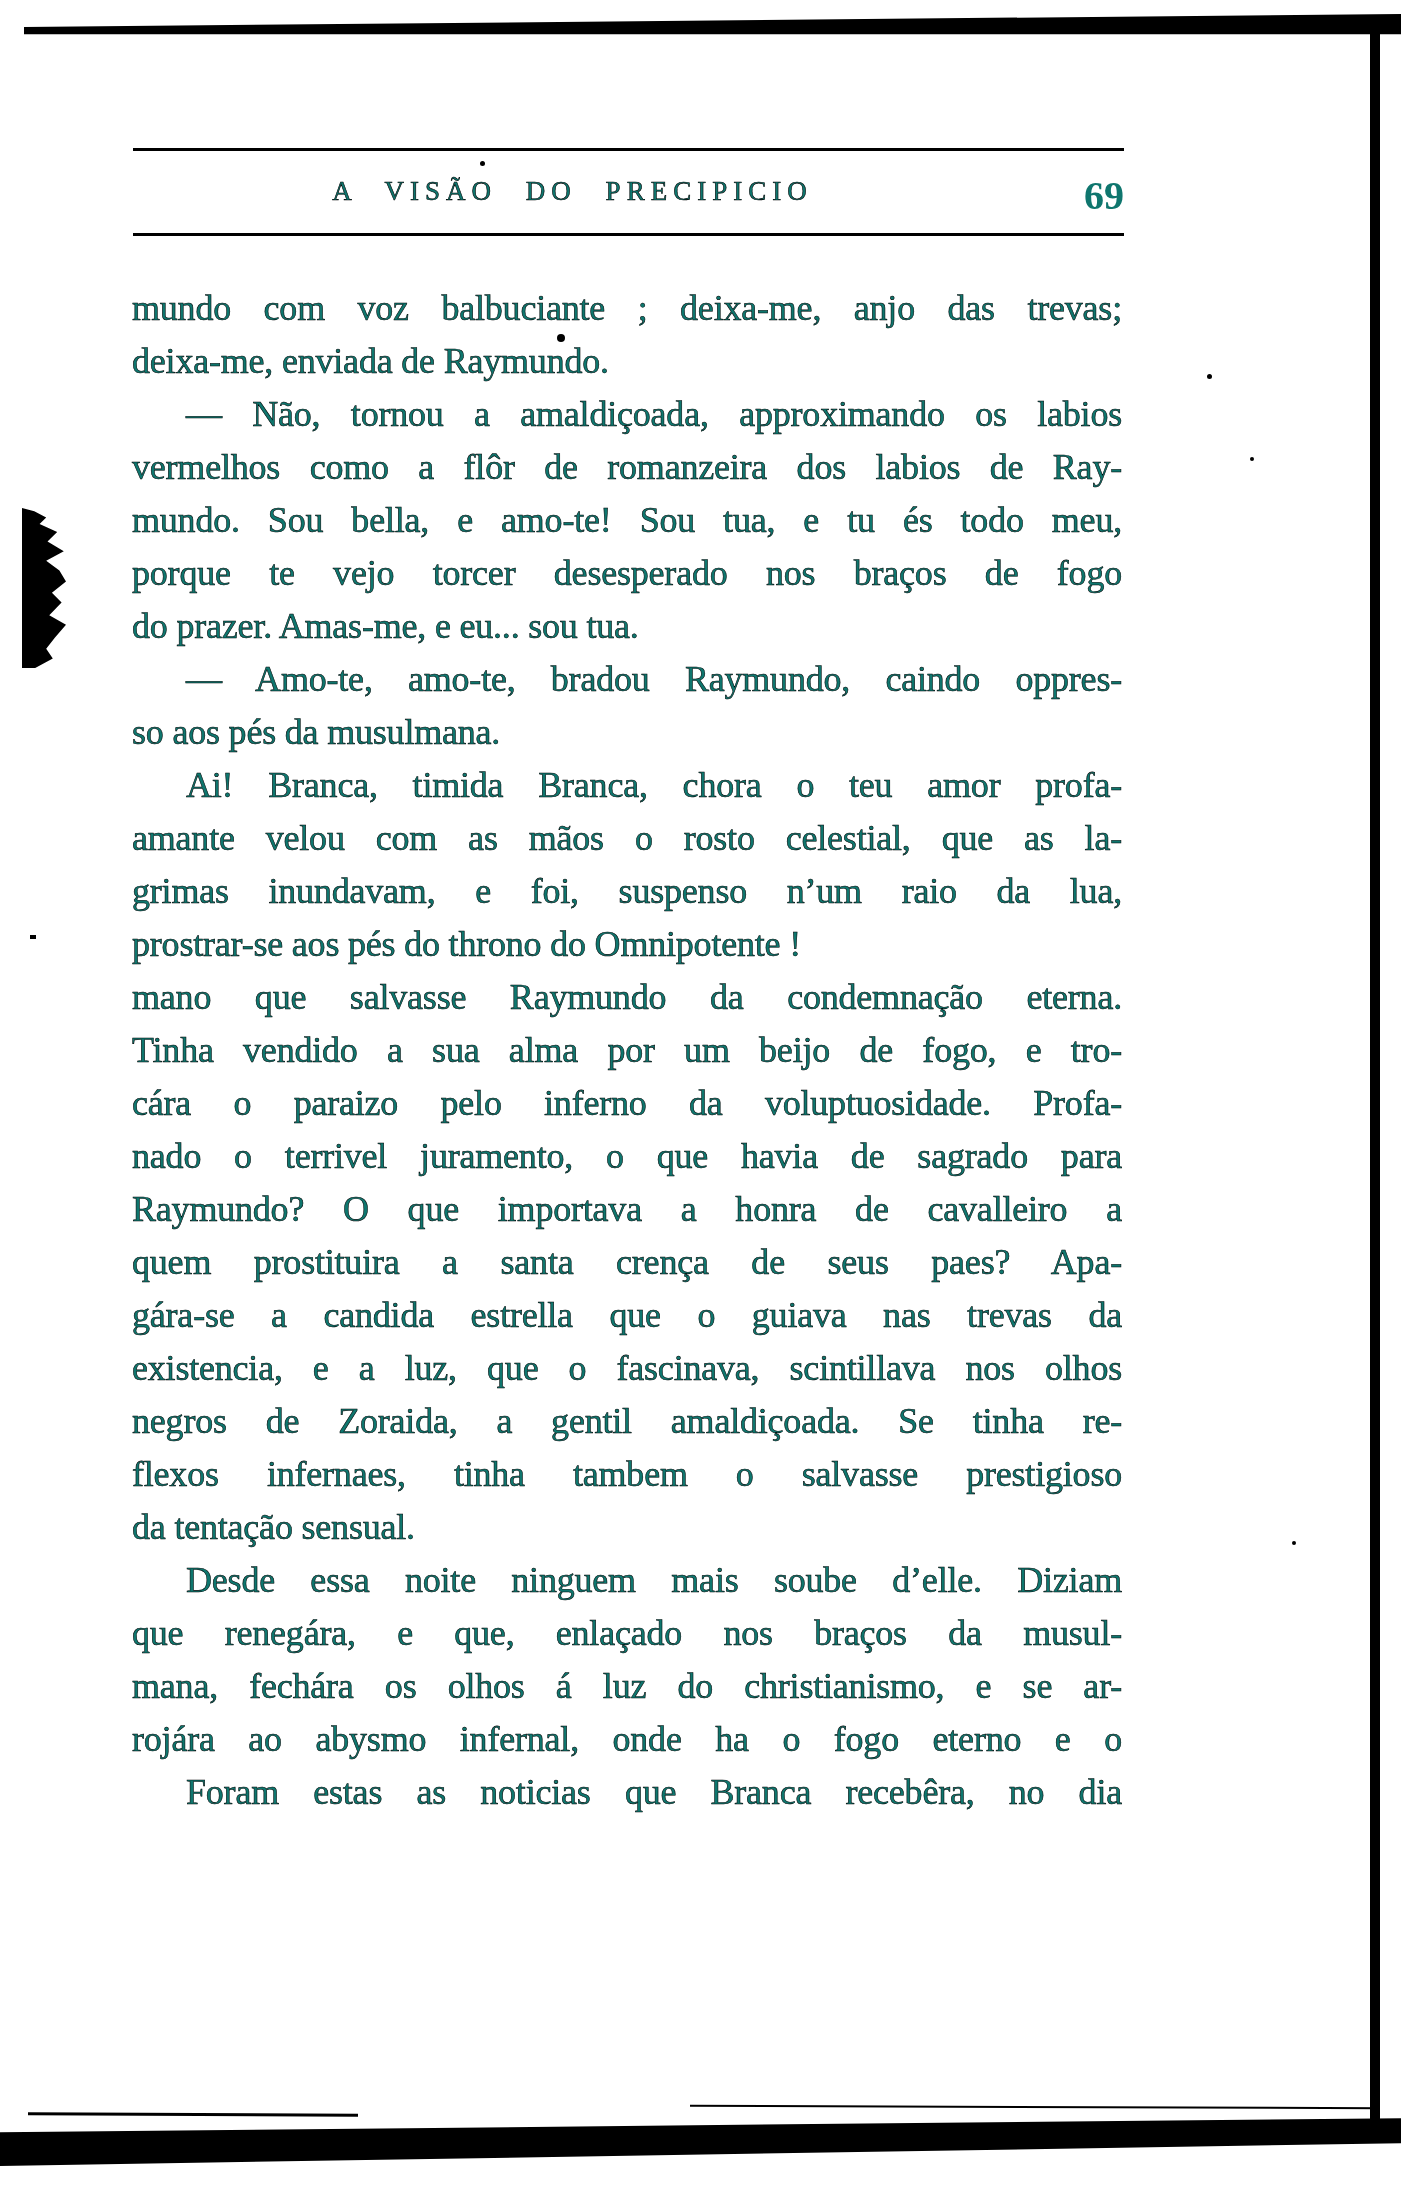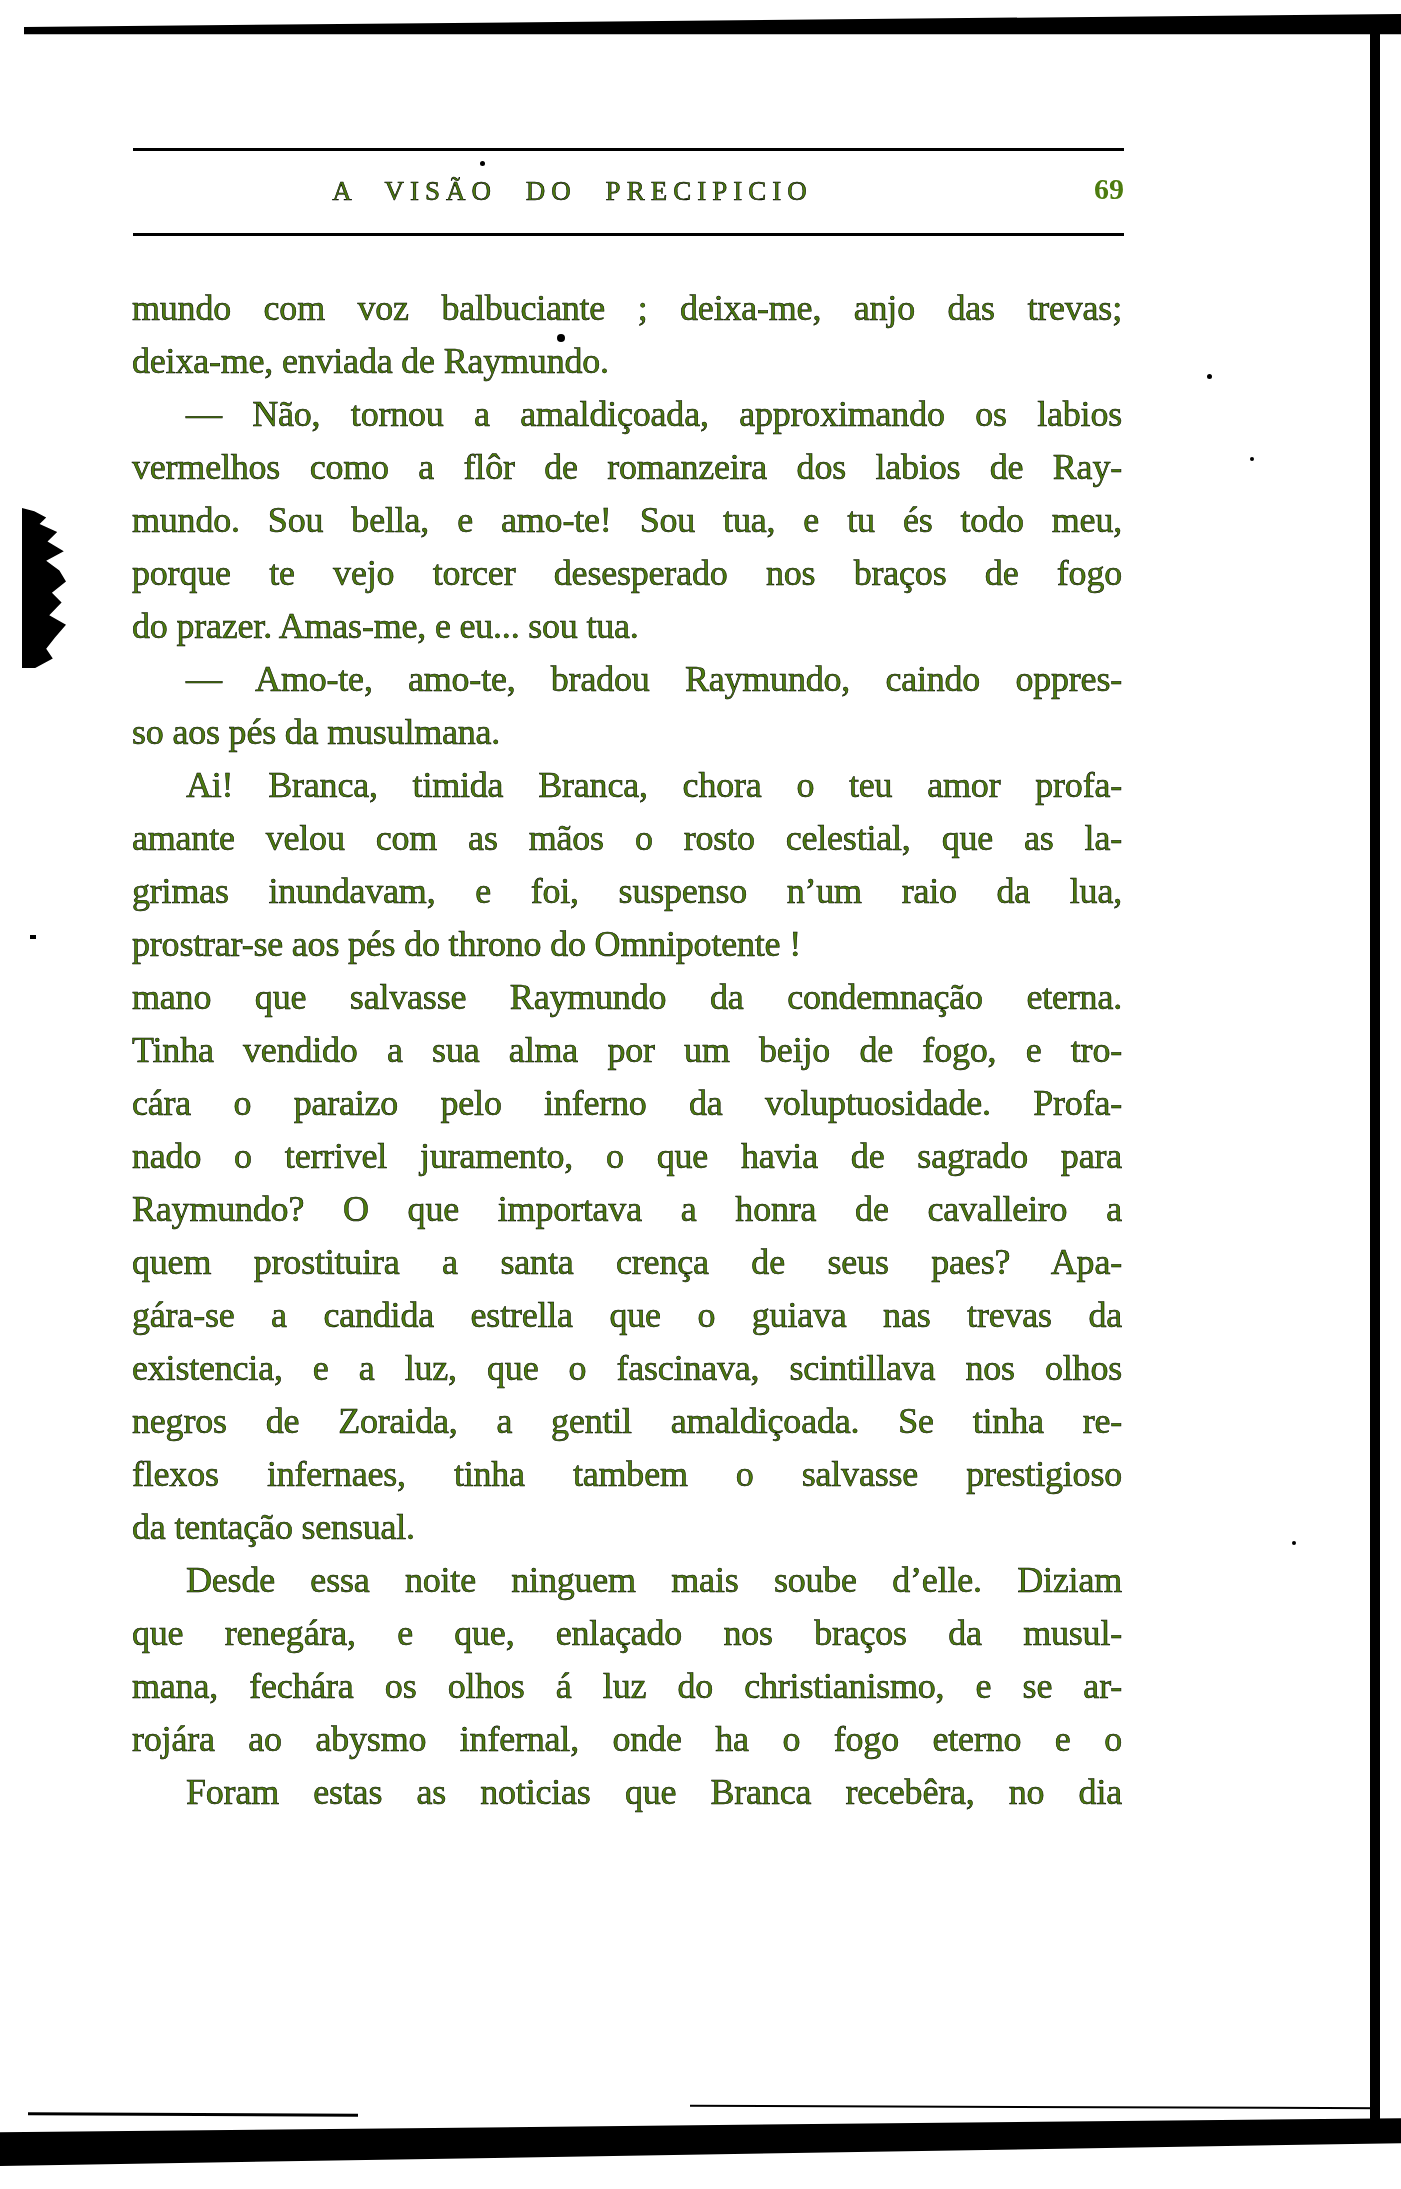--- a/index.html
+++ b/index.html
@@ -2,21 +2,21 @@
 <html><head>
 <meta charset="utf-8">
 <style>
   html,body{margin:0;padding:0;background:#777;}
   .page{
     position:relative;
     width:1401px;height:2189px;
     background:#ffffff;
     overflow:hidden;
     font-family:"Liberation Serif", serif;
-    color:#4d7c0f;
+    color:#0f766e;
   }
   
   .top-bar{
     position:absolute;left:24px;top:14px;width:1377px;height:22px;
     background:#000;
     clip-path:polygon(0 59%, 100% 0%, 100% 92%, 0 92%);
   }
   .edge-line{
     position:absolute;left:1370px;top:26px;width:10px;height:2112px;
     background:#000;
@@ -41,21 +41,21 @@
   .running-head{position:absolute;left:133px;top:172px;width:991px;height:50px;}
   .head-title{
     position:absolute;left:0;right:112px;top:4px;
     text-align:center;
     font-size:27px;letter-spacing:6px;word-spacing:16px;
     -webkit-text-stroke:0.6px #000;
     white-space:nowrap;
   }
   .head-page-num{
     position:absolute;right:0;top:0;
-    font-size:30px;font-weight:bold;
+    font-size:40px;font-weight:bold;
   }
   
   .body-text{
     position:absolute;left:132px;top:282px;width:990px;
     font-size:36px;line-height:53px;
     letter-spacing:-0.2px;
     -webkit-text-stroke:0.55px #000;
   }
   .ln{
     height:53px;white-space:nowrap;

